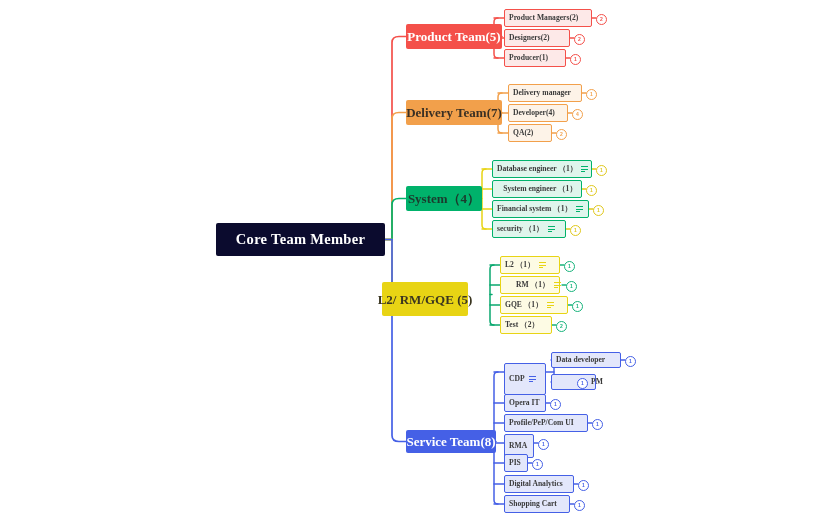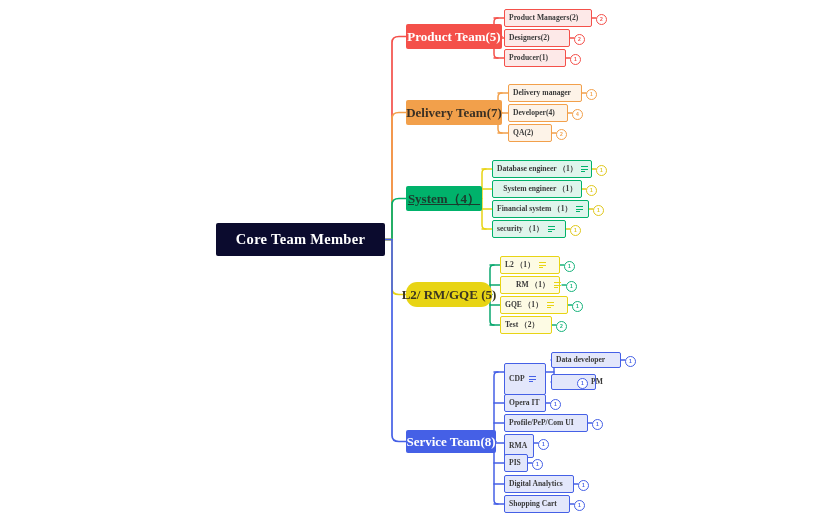--- a/index.html
+++ b/index.html
@@ -138,21 +138,21 @@
       </div>
       <div class="badge" style="left: 586px; top: 88.5px; border-color: rgb(242, 160, 75); color: rgb(242, 160, 75);">1</div>
       <div class="node leaf" style="left: 508px; top: 104px; width: 60px; height: 18px; background: rgb(253, 243, 232); border-color: rgb(242, 160, 75);">
         <span>Developer(4)</span>
       </div>
       <div class="badge" style="left: 572px; top: 108.5px; border-color: rgb(242, 160, 75); color: rgb(242, 160, 75);">4</div>
       <div class="node leaf" style="left: 508px; top: 124px; width: 44px; height: 18px; background: rgb(253, 243, 232); border-color: rgb(242, 160, 75);">
         <span>QA(2)</span>
       </div>
       <div class="badge" style="left: 556px; top: 128.5px; border-color: rgb(242, 160, 75); color: rgb(242, 160, 75);">2</div>
-      <div class="node b1 dark" style="left: 406px; top: 186px; width: 76px; height: 25px; background: rgb(0, 178, 107); color: rgb(27, 58, 45); text-decoration: underline;">
+      <div class="node b1 dark" style="left: 406px; top: 186px; width: 76px; height: 25px; background: rgb(0, 178, 107); color: rgb(27, 58, 45);">
         <span>System（4）</span>
       </div>
       <div class="node leaf" style="left: 492px; top: 160px; width: 100px; height: 18px; background: rgb(223, 245, 236); border-color: rgb(0, 178, 107);">
         <span>Database engineer （1）</span>
         <span class="note" style="color: rgb(0, 178, 107);">
           <i></i>
           <i></i>
           <i></i>
         </span>
       </div>
@@ -172,21 +172,21 @@
       <div class="badge" style="left: 593px; top: 204.5px; border-color: rgb(224, 200, 28); color: rgb(224, 200, 28);">1</div>
       <div class="node leaf" style="left: 492px; top: 220px; width: 74px; height: 18px; background: rgb(223, 245, 236); border-color: rgb(0, 178, 107);">
         <span>security （1）</span>
         <span class="note" style="color: rgb(0, 178, 107);">
           <i></i>
           <i></i>
           <i></i>
         </span>
       </div>
       <div class="badge" style="left: 570px; top: 224.5px; border-color: rgb(224, 200, 28); color: rgb(224, 200, 28);">1</div>
-      <div class="node b1 dark" style="left: 406px; top: 282px; width: 86px; height: 25px; background: rgb(232, 212, 20); color: rgb(58, 53, 32); border-radius: 11px;">
+      <div class="node b1 dark" style="left: 382px; top: 282px; width: 86px; height: 34px; background: rgb(232, 212, 20); color: rgb(58, 53, 32);">
         <span>L2/ RM/GQE (5)</span>
       </div>
       <div class="node leaf" style="left: 500px; top: 256px; width: 60px; height: 18px; background: rgb(253, 251, 228); border-color: rgb(232, 212, 20);">
         <span>L2 （1）</span>
         <span class="note" style="color: rgb(232, 212, 20);">
           <i></i>
           <i></i>
           <i></i>
         </span>
       </div>

